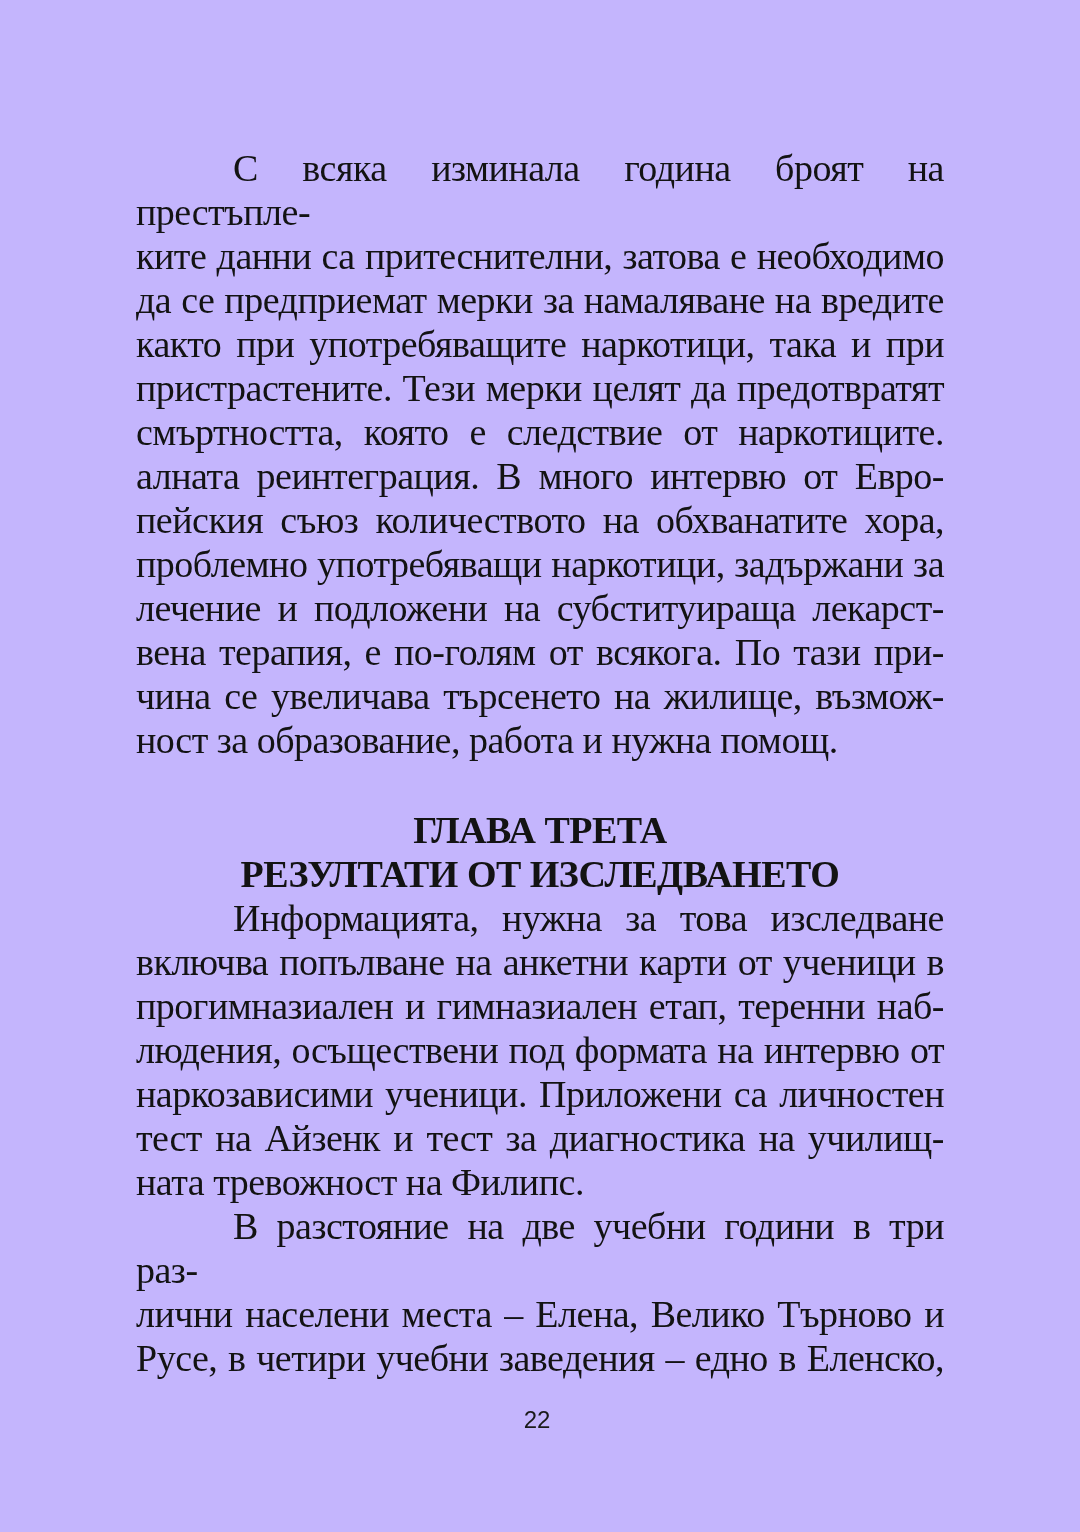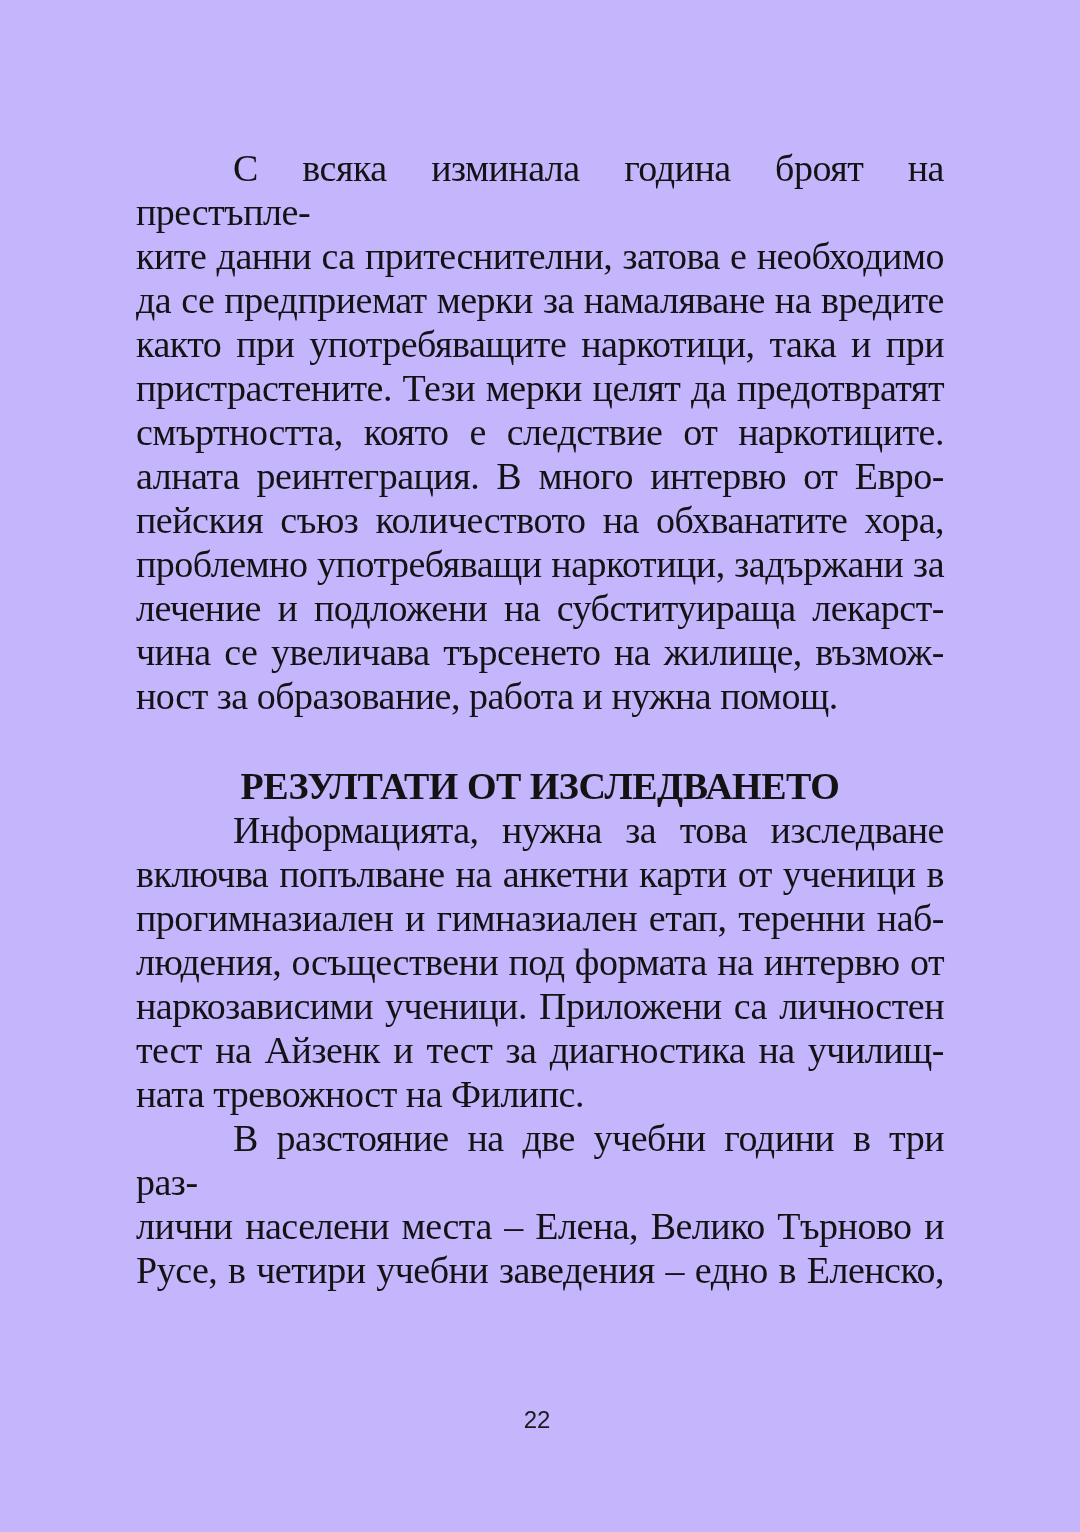--- a/index.html
+++ b/index.html
@@ -71,25 +71,27 @@
         <div class="line">С всяка изминала година броят на престъпле-</div>
         <div class="line">ките данни са притеснителни, затова е необходимо</div>
         <div class="line">да се предприемат мерки за намаляване на вредите</div>
         <div class="line">както при употребяващите наркотици, така и при</div>
         <div class="line">пристрастените. Тези мерки целят да предотвратят</div>
         <div class="line">смъртността, която е следствие от наркотиците.</div>
         <div class="line">алната реинтеграция. В много интервю от Евро-</div>
         <div class="line">пейския съюз количеството на обхванатите хора,</div>
         <div class="line">проблемно употребяващи наркотици, задържани за</div>
         <div class="line">лечение и подложени на субституираща лекарст-</div>
+        <div class="line">вена терапия, е по-голям от всякога. По тази при-</div>
         <div class="line">чина се увеличава търсенето на жилище, възмож-</div>
         <div class="line">ност за образование, работа и нужна помощ.</div>
       </div>
 
     <div class="chapter-heading">
+      <div class="heading-line">ГЛАВА ТРЕТА</div>
       <div class="heading-line">РЕЗУЛТАТИ ОТ ИЗСЛЕДВАНЕТО</div>
     </div>
 
     <div class="para">
         <div class="line">Информацията, нужна за това изследване</div>
         <div class="line">включва попълване на анкетни карти от ученици в</div>
         <div class="line">прогимназиален и гимназиален етап, теренни наб-</div>
         <div class="line">людения, осъществени под формата на интервю от</div>
         <div class="line">наркозависими ученици. Приложени са личностен</div>
         <div class="line">тест на Айзенк и тест за диагностика на училищ-</div>

